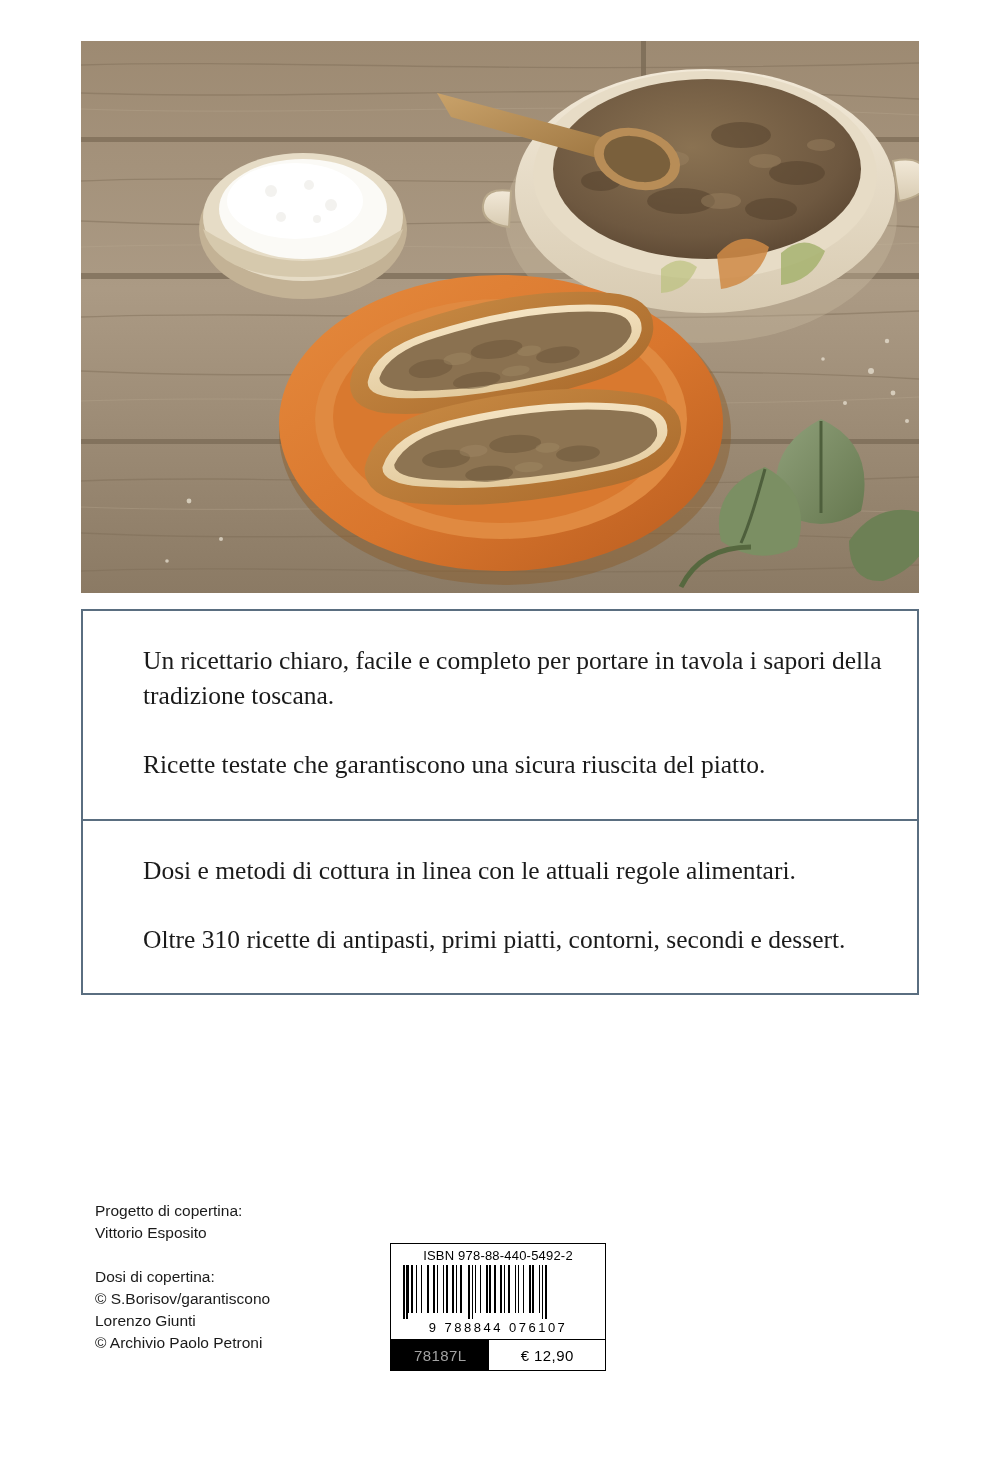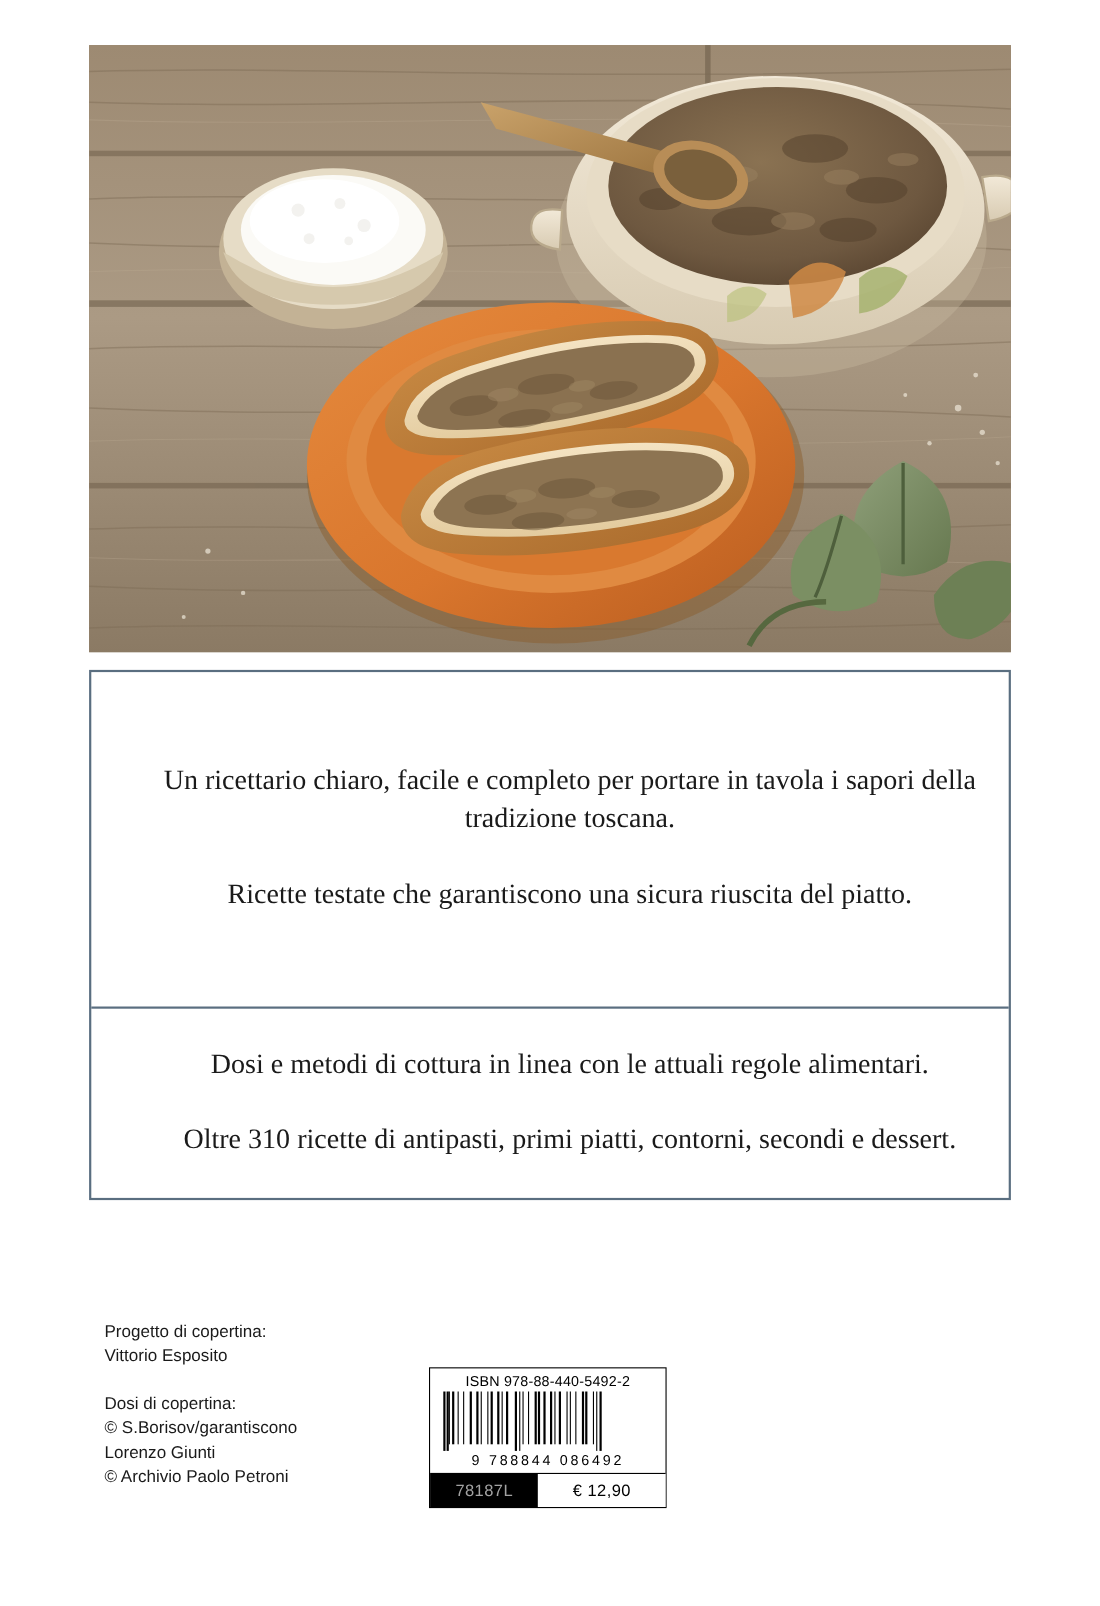--- a/index.html
+++ b/index.html
@@ -32,22 +32,21 @@
   .boxes {
     position: absolute;
     left: 81px;
     top: 609px;
     width: 838px;
     border: 2px solid #5a6e80;
     box-sizing: border-box;
   }
   .box {
     padding: 32px 24px 36px 60px;
-    text-align: center;
-    margin-top: 48px;
+    text-align: left;
   }
   .box + .box {
     border-top: 2px solid #5a6e80;
   }
   .box p {
     margin: 0;
     font-size: 25.5px;
     line-height: 1.38;
     color: #1a1a1a;
     font-family: "Liberation Serif", serif;
@@ -399,18 +398,18 @@
       <span style="width: 1.6px; align-self: flex-start; height: 88%;"></span>
       <span class="w" style="width: 1.6px; align-self: flex-start; height: 88%;"></span>
       <span style="width: 1.6px; align-self: flex-start; height: 88%;"></span>
       <span class="w" style="width: 4.8px; align-self: flex-start; height: 88%;"></span>
       <span style="width: 1.6px; align-self: flex-start; height: 88%;"></span>
       <span class="w" style="width: 1.6px; align-self: flex-start; height: 88%;"></span>
       <span style="width: 1.6px;"></span>
       <span class="w" style="width: 1.6px;"></span>
       <span style="width: 1.6px;"></span>
     </div>
-  <div class="ean-digits">9 788844 086492</div>
+  <div class="ean-digits">9 788844 076107</div>
   <div class="price-row">
     <div class="code">78187L</div>
     <div class="price">€ 12,90</div>
   </div>
 </div>
 
 </body></html>

